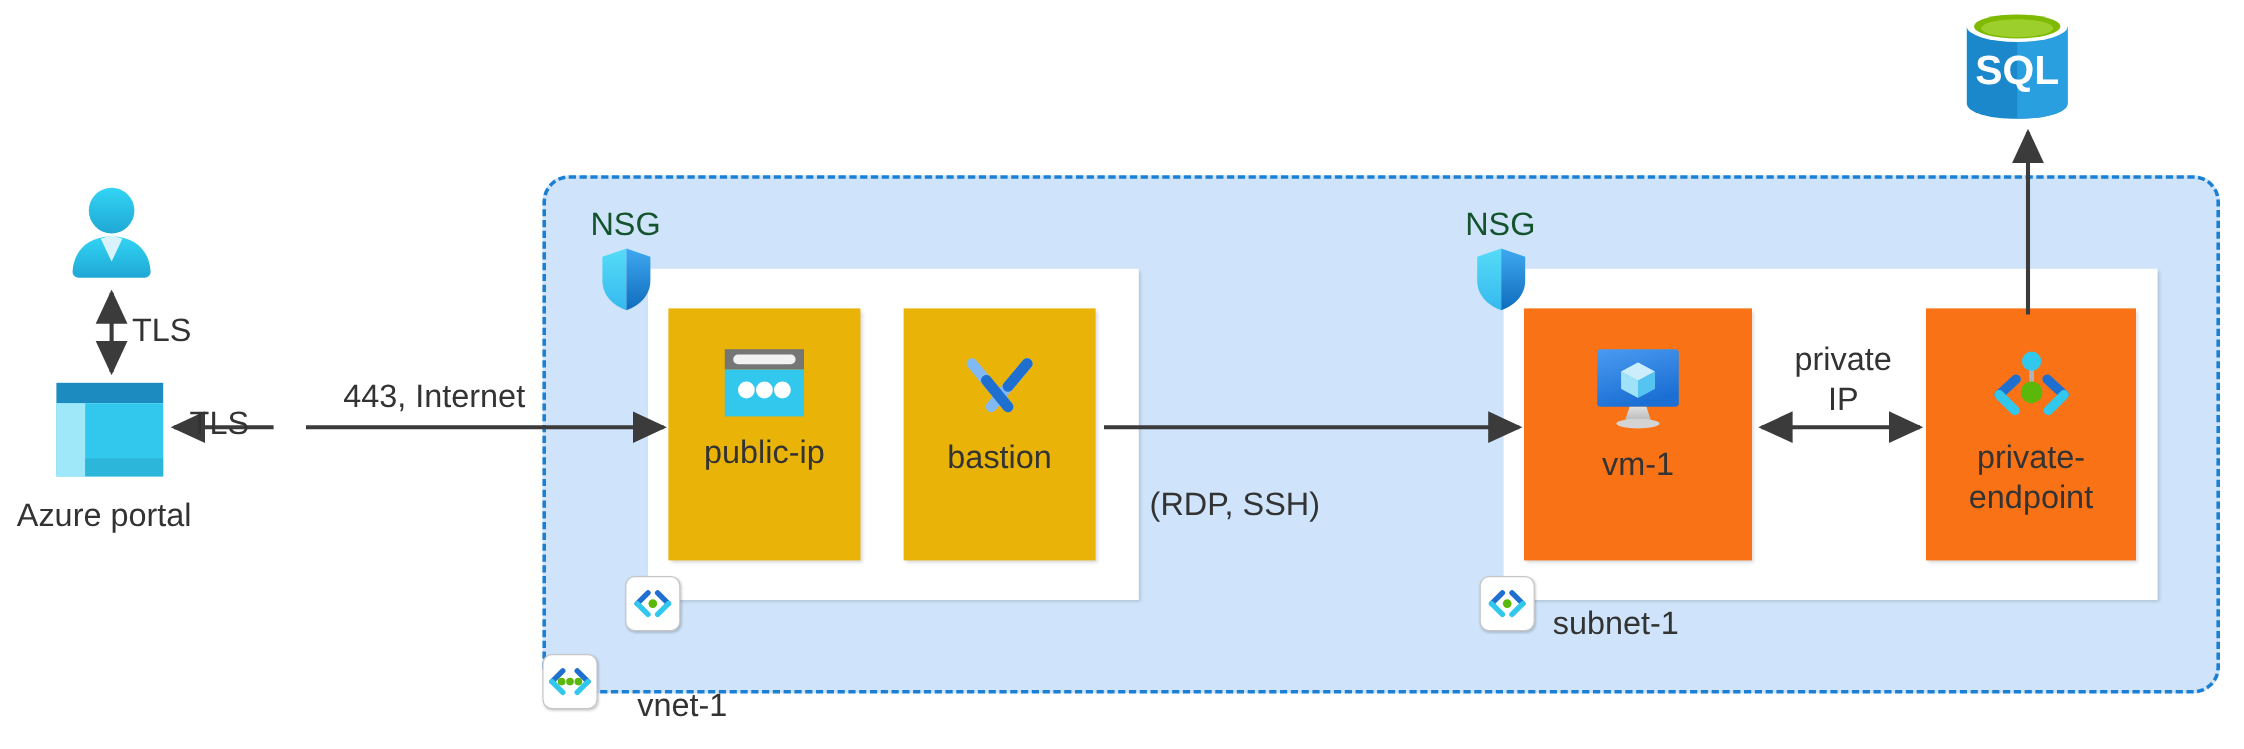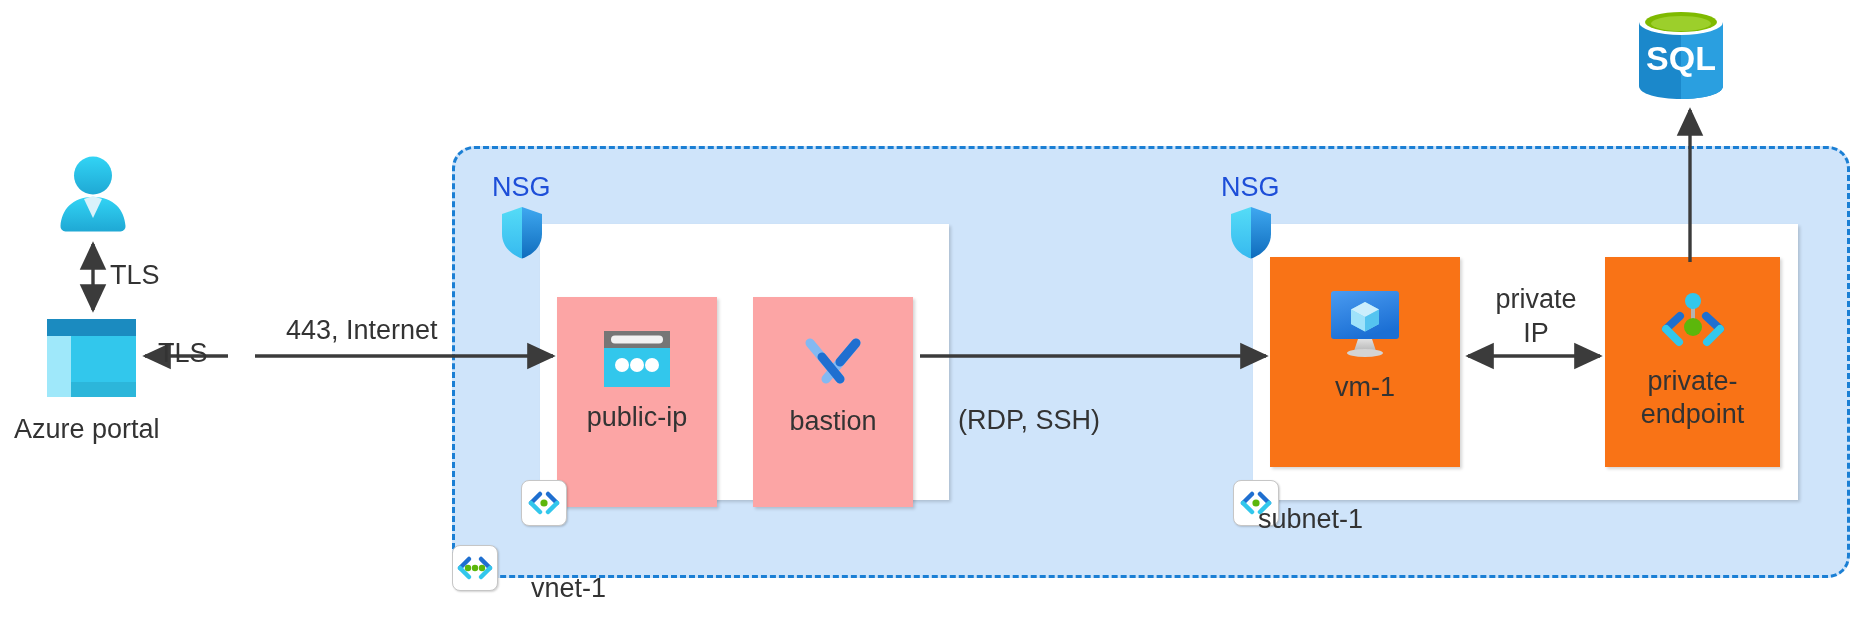--- a/index.html
+++ b/index.html
@@ -42,42 +42,42 @@
 
   
   .tile {
     position: absolute;
     box-shadow: 2px 2px 3px rgba(0,0,0,0.17);
     display: flex;
     flex-direction: column;
     align-items: center;
     justify-content: flex-start;
   }
-  .tile.blue { background: #fca5a5; margin-top: 40px; }
+  .tile.blue { background: #eab308; }
   .tile.gray { background: #f97316; }
   .tile .ico { margin-top: 34px; }
   .tile .cap {
     margin-top: 14px;
     color: #333;
     font-size: 27px;
     line-height: 33px;
     text-align: center;
     white-space: pre-line;
   }
 
   #tile-publicip { left: 557px; top: 257px; width: 160px; height: 210px; }
   #tile-bastion  { left: 753px; top: 257px; width: 160px; height: 210px; }
   #tile-vm       { left: 1270px; top: 257px; width: 190px; height: 210px; }
   #tile-pe       { left: 1605px; top: 257px; width: 175px; height: 210px; }
 
   
   .nsg-group { position: absolute; }
   .nsg-group .nsg-text {
     position: absolute; top: 0; left: 0;
-    color: #1d4ed8; font-size: 27px; line-height: 32px; white-space: pre;
+    color: #14532d; font-size: 27px; line-height: 32px; white-space: pre;
   }
   .nsg-group .shield { position: absolute; top: 36px; left: 8px; }
   #nsg-bastion { left: 492px; top: 171px; }
   #nsg-subnet1 { left: 1221px; top: 171px; }
 
   
   .chip {
     position: absolute;
     width: 46px; height: 46px;
     background: #fff;
@@ -245,21 +245,21 @@
 
   <div class="chip" id="chip-subnet1">
     <svg width="34" height="26" viewBox="0 0 34 26">
       <line x1="13" y1="4" x2="4" y2="13" stroke="#1f6fd0" stroke-width="4.5" stroke-linecap="round"></line>
       <line x1="4" y1="13" x2="13" y2="22" stroke="#32c7ec" stroke-width="4.5" stroke-linecap="round"></line>
       <line x1="21" y1="4" x2="30" y2="13" stroke="#1f6fd0" stroke-width="4.5" stroke-linecap="round"></line>
       <line x1="30" y1="13" x2="21" y2="22" stroke="#32c7ec" stroke-width="4.5" stroke-linecap="round"></line>
       <circle cx="17" cy="13" r="3.6" fill="#5cb70b"></circle>
     </svg>
   </div>
-  <div class="lbl" style="left:1258px; top:502px;">subnet-1</div>
+  <div class="lbl" style="left:1294px; top:502px;">subnet-1</div>
 
   <div class="chip" id="chip-vnet">
     <svg width="38" height="26" viewBox="0 0 38 26">
       <line x1="13" y1="4" x2="4" y2="13" stroke="#1f6fd0" stroke-width="4.5" stroke-linecap="round"></line>
       <line x1="4" y1="13" x2="13" y2="22" stroke="#32c7ec" stroke-width="4.5" stroke-linecap="round"></line>
       <line x1="25" y1="4" x2="34" y2="13" stroke="#1f6fd0" stroke-width="4.5" stroke-linecap="round"></line>
       <line x1="34" y1="13" x2="25" y2="22" stroke="#32c7ec" stroke-width="4.5" stroke-linecap="round"></line>
       <circle cx="12" cy="13" r="3.2" fill="#5cb70b"></circle>
       <circle cx="19" cy="13" r="3.2" fill="#5cb70b"></circle>
       <circle cx="26" cy="13" r="3.2" fill="#5cb70b"></circle>

